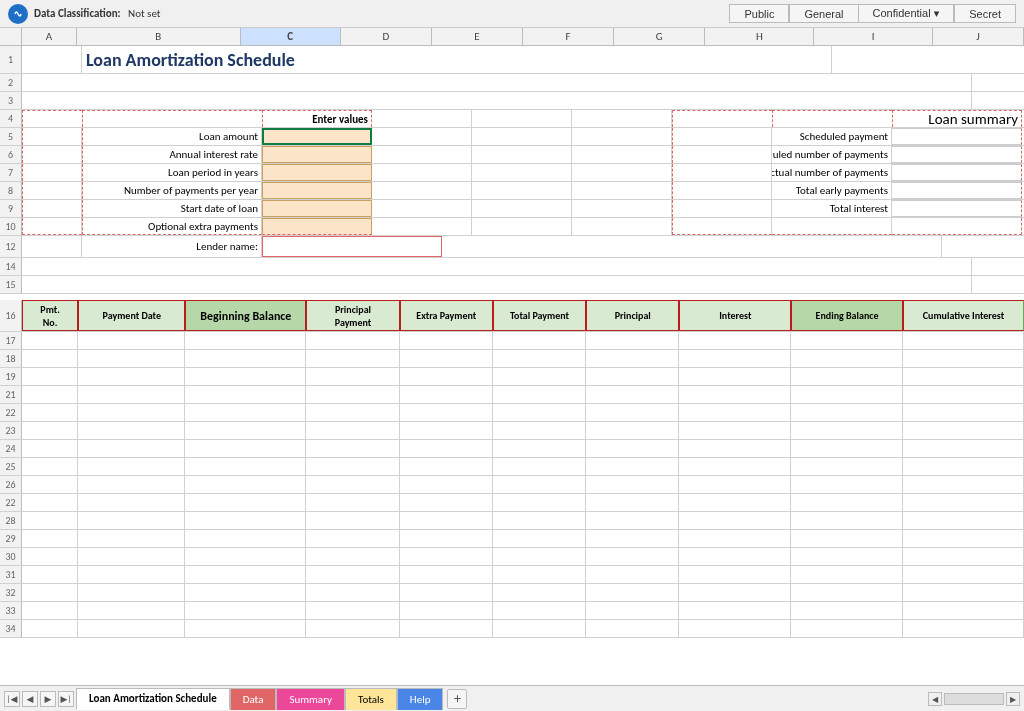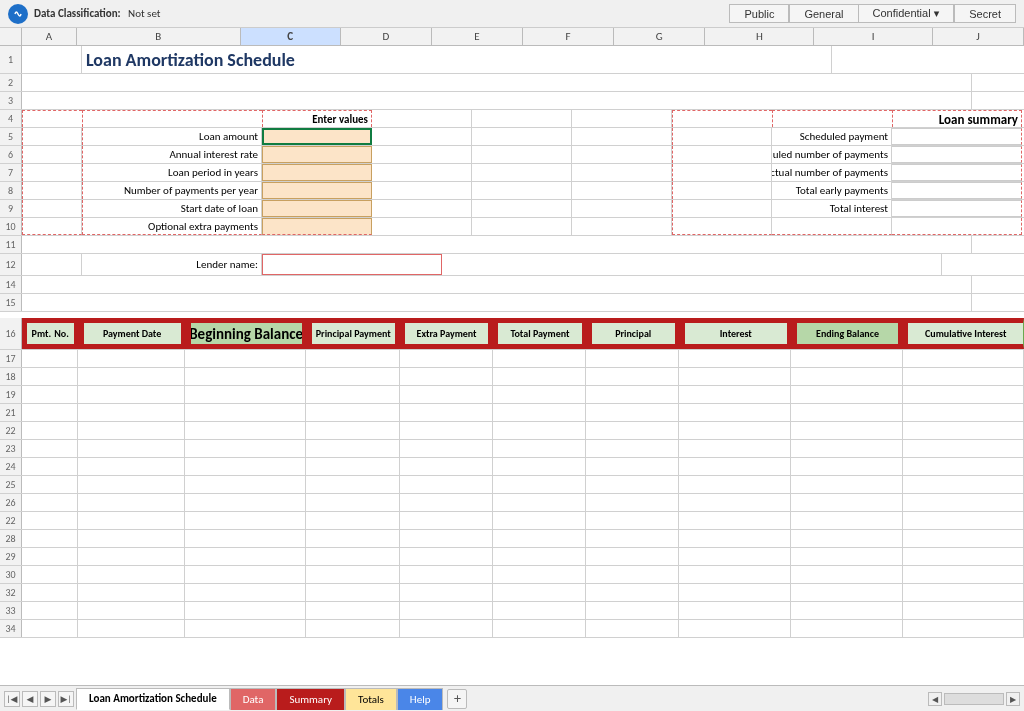--- a/index.html
+++ b/index.html
@@ -98,21 +98,21 @@
       height: 22px;
       display: flex;
       align-items: center;
     }
     .sheet-tab.active {
       background: white;
       border-bottom: 1px solid white;
       font-weight: bold;
     }
     .sheet-tab.red { background: #e06666; color: white; }
-    .sheet-tab.green { background: #b91c1c; color: white; }
+    .sheet-tab.green { background: #ec4899; color: white; }
     .sheet-tab.yellow { background: #ffe599; color: black; }
     .sheet-tab.blue-accent { background: #4a86e8; color: white; }
     .add-sheet-btn {
       width: 20px; height: 20px;
       border: 1px solid #bbb;
       background: #f5f5f5;
       display: flex; align-items: center; justify-content: center;
       font-size: 14px;
       cursor: pointer;
       margin-left: 4px;
@@ -157,21 +157,21 @@
     .c-C { width: 180px; min-width: 180px; }
     .c-D { width: 110px; min-width: 110px; }
     .c-H { width: 100px; min-width: 100px; }
     .c-I { width: 120px; min-width: 120px; }
     .c-J { width: 130px; min-width: 130px; }
     .title-text { font-size: 18px; font-weight: bold; color: #1f3864; }
     .orange-input { background: #fce4c8; border: 1px solid #c8a060; }
     .orange-input.active { border: 2px solid #107c41; }
     .tbl-header-cell {
       background: #d9ead3;
-      border: 5px solid #b91c1c;
+      border: 1px solid #b91c1c;
       font-weight: bold;
       font-size: 10px;
       text-align: center;
       justify-content: center;
       flex-wrap: wrap;
     }
     .tbl-header-cell.darker { background: #b6d7a8; }
   </style>
 </head>
 <body>
@@ -234,21 +234,21 @@
       <div class="ws-cell c-A">4</div>
       <div class="ws-cell c-B" style="border:1px dashed #e06666; border-bottom:none; border-right:none;"></div>
       <div class="ws-cell c-C" style="border:1px dashed #e06666; border-bottom:none; border-right:none; justify-content:flex-end;"></div>
       <div class="ws-cell c-D" style="border:1px dashed #e06666; border-bottom:none; justify-content:flex-end; font-weight:bold; font-size:11px; border-right:1px dashed #e06666;">Enter values</div>
       <div class="ws-cell" style="width:100px; border-bottom:none;"></div>
       <div class="ws-cell" style="width:100px; border-bottom:none;"></div>
       <div class="ws-cell" style="width:100px; border-bottom:none;"></div>
 
       <div class="ws-cell c-H" style="border:1px dashed #e06666; border-bottom:none; border-right:none;"></div>
       <div class="ws-cell c-I" style="border:1px dashed #e06666; border-bottom:none; border-right:none;"></div>
-      <div class="ws-cell c-J" style="border:1px dashed #e06666; border-bottom:none; border-right:1px dashed #e06666; justify-content:flex-end; font-weight:bold; font-size:13px;">Loan summary</div>
+      <div class="ws-cell c-J" style="border:1px dashed #e06666; border-bottom:none; border-right:1px dashed #e06666; justify-content:flex-end; font-weight:normal; font-size:15px;">Loan summary</div>
     </div>
 
     <div class="ws-row">
       <div class="ws-cell c-A">5</div>
       <div class="ws-cell c-B" style="border-left:1px dashed #e06666; border-bottom:none;"></div>
       <div class="ws-cell c-C" style="justify-content:flex-end; border-bottom:none; border-left:1px dashed #e06666;">Loan amount</div>
       <div class="ws-cell c-D orange-input active" style="border:2px solid #107c41;"></div>
       <div class="ws-cell" style="width:100px;"></div>
       <div class="ws-cell" style="width:100px;"></div>
       <div class="ws-cell" style="width:100px;"></div>
@@ -315,24 +315,20 @@
       <div class="ws-cell c-C" style="justify-content:flex-end; border-bottom:1px dashed #e06666; border-left:1px dashed #e06666;">Optional extra payments</div>
       <div class="ws-cell c-D orange-input" style="border-bottom:1px dashed #e06666;"></div>
       <div class="ws-cell" style="width:100px;"></div>
       <div class="ws-cell" style="width:100px;"></div>
       <div class="ws-cell" style="width:100px;"></div>
       <div class="ws-cell c-H" style="border-left:1px dashed #e06666; border-bottom:1px dashed #e06666;"></div>
       <div class="ws-cell c-I" style="border-bottom:1px dashed #e06666;"></div>
       <div class="ws-cell c-J" style="border-right:1px dashed #e06666; border-bottom:1px dashed #e06666;"></div>
     </div>
 
-    <div class="ws-row">
-      <div class="ws-cell c-A">11</div>
-      <div class="ws-cell" style="width:950px;"></div>
-    </div>
 
     <div class="ws-row" style="height:22px;">
       <div class="ws-cell c-A">12</div>
       <div class="ws-cell c-B"></div>
       <div class="ws-cell c-C" style="justify-content:flex-end; font-size:11px;">Lender name:</div>
       <div class="ws-cell" style="width:180px; border:1px solid #e06666; background:white;">
         <input type="text" style="border: none; outline: none; width: 100%; font-size: 11px; background: transparent;">
       </div>
       <div class="ws-cell" style="width:500px;"></div>
     </div>
@@ -348,21 +344,21 @@
       <div class="ws-cell" style="width:950px;"></div>
     </div>
 
     <div class="ws-row header-row">
       <div class="ws-cell c-A">16</div>
       <div class="ws-cell tbl-header-cell" style="width:60px; flex-direction:column; font-size:10px;">
         <span>Pmt.</span>
         <span>No.</span>
       </div>
       <div class="ws-cell tbl-header-cell" style="width:115px; font-size:10px;">Payment Date</div>
-      <div class="ws-cell tbl-header-cell darker" style="width:130px; font-size:15px;text-align:right;">Beginning Balance</div>
+      <div class="ws-cell tbl-header-cell darker" style="width:130px; font-size:12px;text-align:right;">Beginning Balance</div>
       <div class="ws-cell tbl-header-cell" style="width:100px; flex-direction:column; font-size:10px;">
         <span>Principal</span>
         <span>Payment</span>
       </div>
       <div class="ws-cell tbl-header-cell" style="width:100px; font-size:10px;">Extra Payment</div>
       <div class="ws-cell tbl-header-cell" style="width:100px; font-size:10px;">Total Payment</div>
       <div class="ws-cell tbl-header-cell" style="width:100px; font-size:10px;">Principal</div>
       <div class="ws-cell tbl-header-cell" style="width:120px; font-size:10px;">Interest</div>
       <div class="ws-cell tbl-header-cell darker" style="width:120px; font-size:10px;">Ending Balance</div>
       <div class="ws-cell tbl-header-cell" style="width:130px; font-size:10px; border-right:1px solid #6aa84f;">Cumulative Interest</div>
@@ -520,20 +516,33 @@
       <div class="ws-cell" style="width:100px;"></div>
       <div class="ws-cell" style="width:100px;"></div>
       <div class="ws-cell" style="width:100px;"></div>
       <div class="ws-cell" style="width:100px;"></div>
       <div class="ws-cell" style="width:120px;"></div>
       <div class="ws-cell" style="width:120px;"></div>
       <div class="ws-cell" style="width:130px; border-right:1px solid #d0d0d0;"></div>
     </div>
         <div class="ws-row">
       <div class="ws-cell c-A">30</div>
+      <div class="ws-cell" style="width:60px;"></div>
+      <div class="ws-cell" style="width:115px;"></div>
+      <div class="ws-cell" style="width:130px;"></div>
+      <div class="ws-cell" style="width:100px;"></div>
+      <div class="ws-cell" style="width:100px;"></div>
+      <div class="ws-cell" style="width:100px;"></div>
+      <div class="ws-cell" style="width:100px;"></div>
+      <div class="ws-cell" style="width:120px;"></div>
+      <div class="ws-cell" style="width:120px;"></div>
+      <div class="ws-cell" style="width:130px; border-right:1px solid #d0d0d0;"></div>
+    </div>
+        <div class="ws-row">
+      <div class="ws-cell c-A">31</div>
       <div class="ws-cell" style="width:60px;"></div>
       <div class="ws-cell" style="width:115px;"></div>
       <div class="ws-cell" style="width:130px;"></div>
       <div class="ws-cell" style="width:100px;"></div>
       <div class="ws-cell" style="width:100px;"></div>
       <div class="ws-cell" style="width:100px;"></div>
       <div class="ws-cell" style="width:100px;"></div>
       <div class="ws-cell" style="width:120px;"></div>
       <div class="ws-cell" style="width:120px;"></div>
       <div class="ws-cell" style="width:130px; border-right:1px solid #d0d0d0;"></div>

